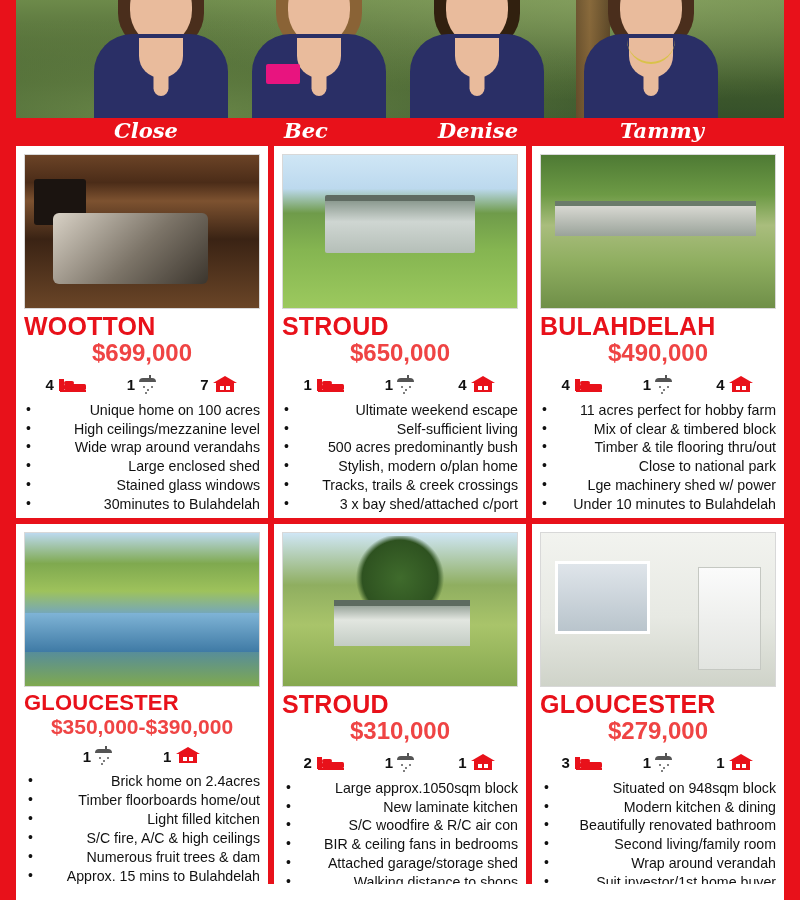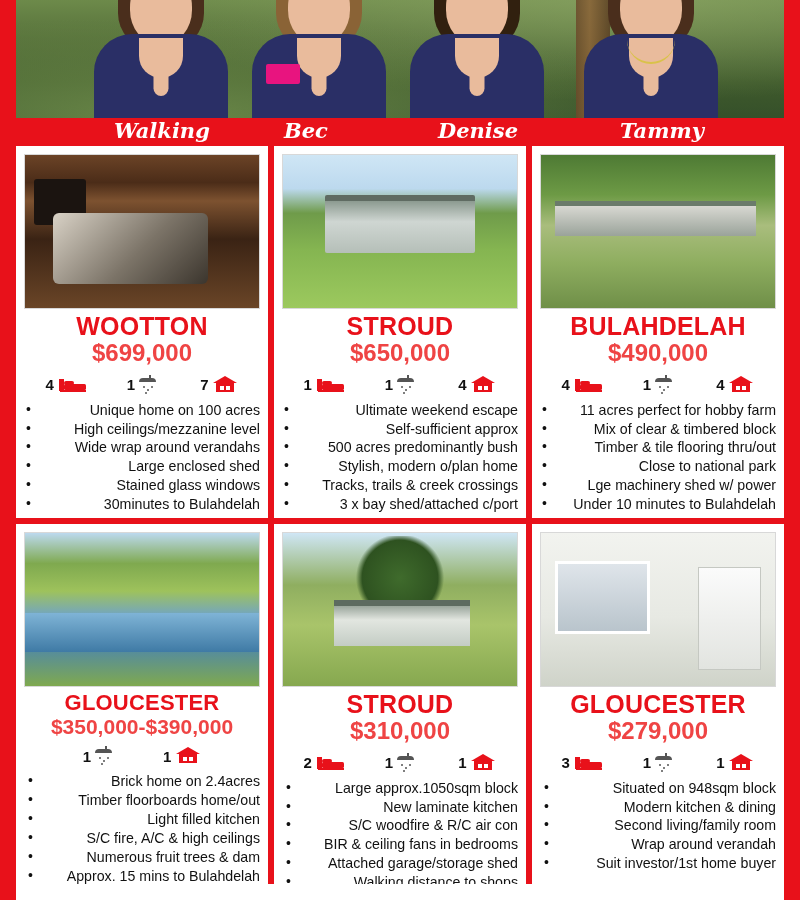--- a/index.html
+++ b/index.html
@@ -221,21 +221,21 @@
   }
   .ph-kitchen:before {
     content:"";
     position:absolute; left:6%; top:18%;
     width:38%; height:44%;
     background: linear-gradient(180deg, #dfe5ea, #b9c4cc);
     border: 3px solid #ffffff;
   }
 
   .suburb {
-    text-align: center;
+    text-align: left;
     color: #e8111a;
     font-size: 25px;
     font-weight: bold;
     letter-spacing: .2px;
     margin-top: 4px;
     line-height: 1.05;
     white-space: nowrap;
   }
   .suburb.small { font-size: 22px; }
   .price {
@@ -337,21 +337,21 @@
       <div class="head"></div>
       <div class="body">
         <div class="neckline"></div>
         <div class="notch"></div>
         <div class="necklace"></div>
       </div>
     </div>
   </div>
 
   <div class="names">
-    <div class="name" style="left:98px;">Walking</div>
+    <div class="name" style="left:98px;">Close</div>
     <div class="name" style="left:268px;">Bec</div>
     <div class="name" style="left:422px;">Denise</div>
     <div class="name" style="left:604px;">Tammy</div>
   </div>
 
   <div class="grid">
 
     <div class="card">
       <div class="photo ph-interior"></div>
       <div class="suburb">WOOTTON</div>
@@ -427,21 +427,21 @@
           <svg class="ico" width="26" height="20" viewBox="0 0 26 20">
               <path d="M13 1 L25 8 H1 Z" fill="#e8111a"></path>
               <rect x="4" y="8" width="18" height="9" fill="#e8111a"></rect>
               <rect x="8" y="11" width="4" height="4" fill="#fff"></rect>
               <rect x="14" y="11" width="4" height="4" fill="#fff"></rect>
             </svg>
         </div>
       </div>
       <ul class="features">
         <li>Ultimate weekend escape</li>
-        <li>Self-sufficient approx</li>
+        <li>Self-sufficient living</li>
         <li>500 acres predominantly bush</li>
         <li>Stylish, modern o/plan home</li>
         <li>Tracks, trails &amp; creek crossings</li>
         <li>3 x bay shed/attached c/port</li>
       </ul>
     </div>
 
     <div class="card">
       <div class="photo ph-bush"></div>
       <div class="suburb">BULAHDELAH</div>
@@ -599,20 +599,21 @@
               <path d="M13 1 L25 8 H1 Z" fill="#e8111a"></path>
               <rect x="4" y="8" width="18" height="9" fill="#e8111a"></rect>
               <rect x="8" y="11" width="4" height="4" fill="#fff"></rect>
               <rect x="14" y="11" width="4" height="4" fill="#fff"></rect>
             </svg>
         </div>
       </div>
       <ul class="features">
         <li>Situated on 948sqm block</li>
         <li>Modern kitchen &amp; dining</li>
+        <li>Beautifully renovated bathroom</li>
         <li>Second living/family room</li>
         <li>Wrap around verandah</li>
         <li>Suit investor/1st home buyer</li>
       </ul>
     </div>
 
   </div>
 
   <div class="bottom-strip"></div>
 </div>

